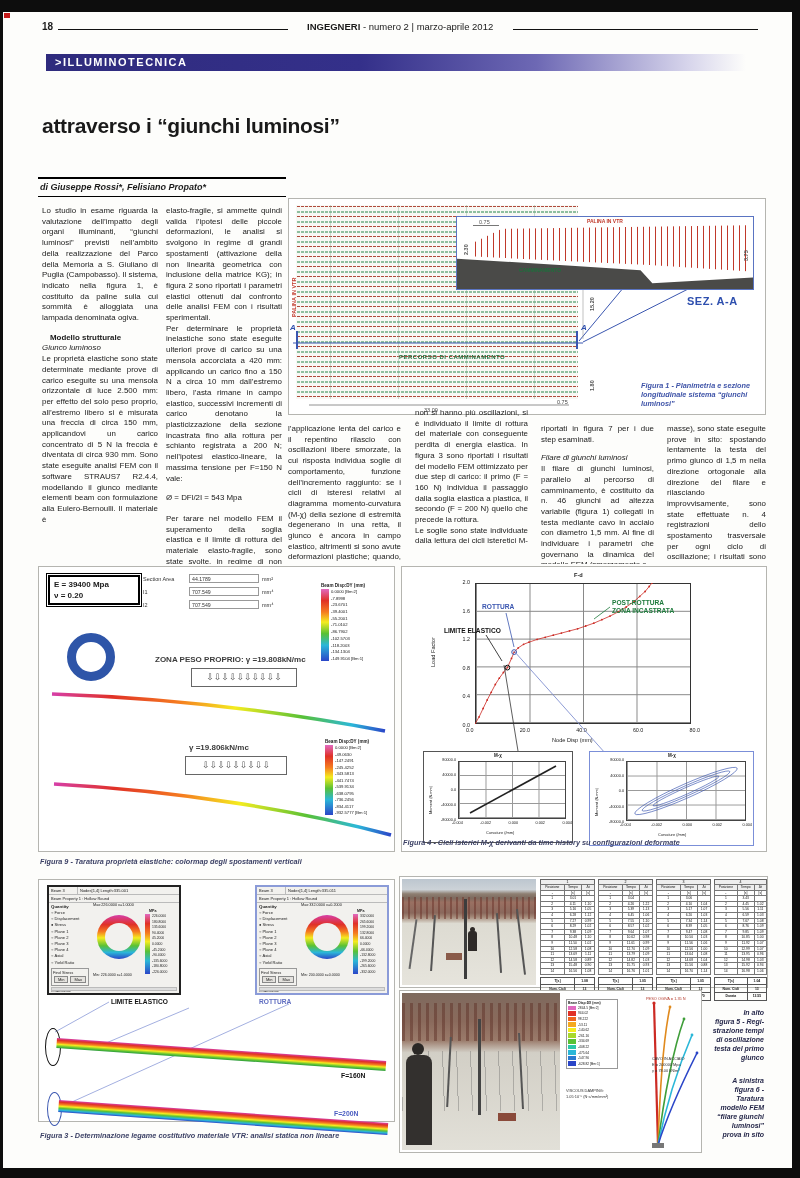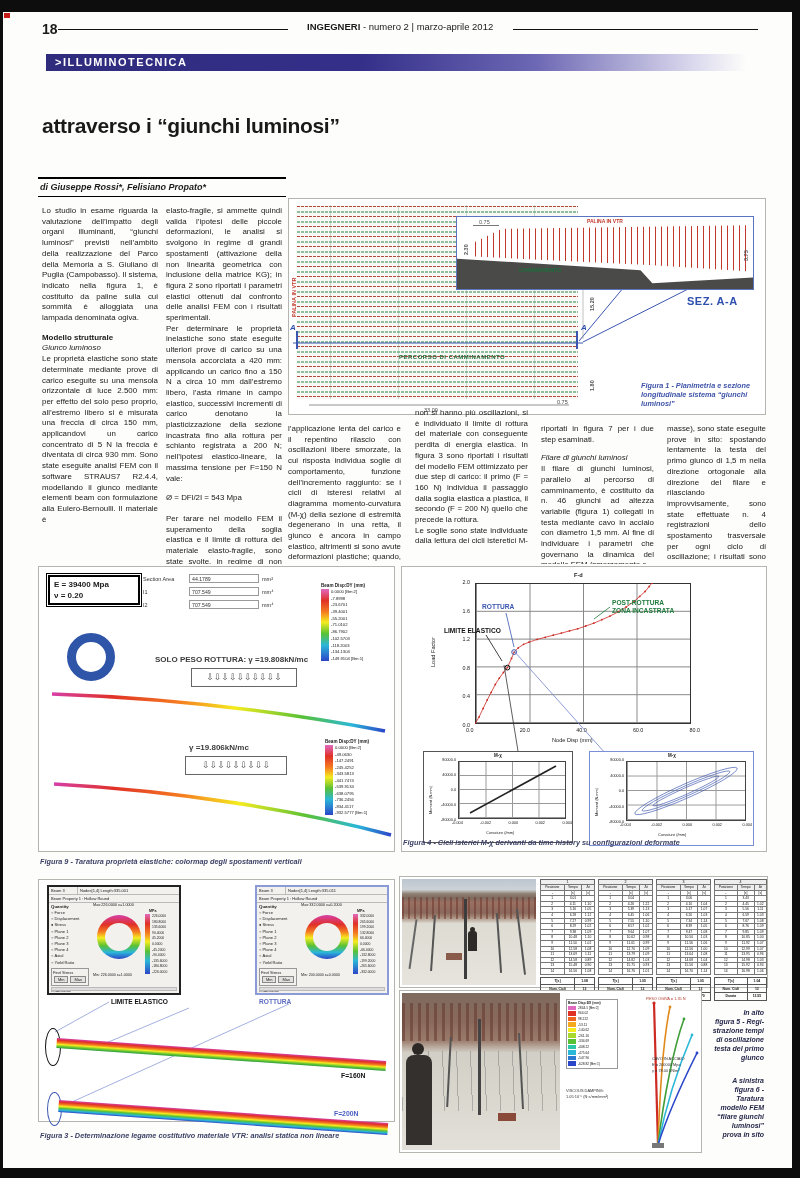--- a/index.html
+++ b/index.html
@@ -3,37 +3,37 @@
 <meta charset="utf-8">
 <style>
   html,body{margin:0;padding:0;background:#555;}
   .page{position:relative;width:800px;height:1178px;background:#fdfdfb;overflow:hidden;
         font-family:"Liberation Sans",sans-serif;color:#1a1a1a;}
   .abs{position:absolute;}
   
   .bar{position:absolute;background:#0d0d0d;}
   .regmark{position:absolute;background:#c41a1a;width:6px;height:5px;}
   
-  .pagenum{position:absolute;font-size:14px;font-weight:bold;}
+  .pagenum{position:absolute;font-size:10px;font-weight:bold;}
   .jline{position:absolute;font-size:9.5px;}
   .jline b{font-weight:bold;}
   .hrule{position:absolute;border-top:1.2px solid #111;height:0;}
   
   .banner{position:absolute;height:17px;line-height:17px;color:#fff;font-weight:bold;
     font-size:11px;letter-spacing:1.5px;padding-left:9px;box-sizing:border-box;
     background:linear-gradient(90deg,#2f2b7d 0%,#34308a 45%,#6d68b4 70%,#d8d6ec 92%,#fdfdfb 100%);}
   
   .title{position:absolute;font-size:21px;line-height:25px;font-weight:bold;letter-spacing:-.3px;}
   .subtitle{position:absolute;font-size:14.5px;font-weight:bold;letter-spacing:-.2px;}
   .authors{position:absolute;border-top:2.5px solid #000;border-bottom:1px solid #000;
     font-size:9px;font-weight:bold;font-style:italic;padding:3px 0 4px 2px;}
   
   .col{position:absolute;font-size:7.9px;line-height:10.7px;text-align:justify;overflow:hidden;}
   .col p{margin:0 0 9px 0;}
-  .col .h{font-weight:bold;margin:2px 0 0 0;}
+  .col .h{font-weight:bold;margin:2px 0 0 8px;}
   .col .it{font-style:italic;margin:0;}
   .col .formula{margin:4px 0 10px 0;}
   
   .figbox{position:absolute;border:1px solid #b5b5b0;background:#fff;box-sizing:border-box;}
   .figcap{position:absolute;font-size:7.3px;font-style:italic;font-weight:bold;color:#3d4266;}
   .figcap1{position:absolute;font-size:7.3px;font-style:italic;font-weight:bold;color:#3f54a8;line-height:9px;}
   
   .plan{position:absolute;background-color:#f8f8f4;
     background-image:
       repeating-linear-gradient(90deg,#f8f8f4 0 1.5px,transparent 1.5px 4px),
@@ -252,21 +252,21 @@
             <div class="">-86.7902</div>
             <div class="">-102.5703</div>
             <div class="">-118.2003</div>
             <div class="">-134.1304</div>
             <div class="">-149.9104 [Bm:1]</div>
           </div>
       </div>
     </div>
 
     <div class="ring" style="left:28px;top:66px;width:48px;height:48px;border:9px solid #2e55a8;"></div>
-    <div class="loadlab" style="left:116px;top:88px;">SOLO PESO ROTTURA: γ =19.808kN/mc</div>
+    <div class="loadlab" style="left:116px;top:88px;">ZONA PESO PROPRIO: γ =19.808kN/mc</div>
     <div class="arrowbox" style="left:152px;top:101px;width:104px;height:17px;">⇩⇩⇩⇩⇩⇩⇩⇩⇩⇩</div>
 
     <svg class="abs" style="left:10px;top:120px;" width="340" height="58">
       <defs>
           <linearGradient id="rb1" x1="0" y1="0" x2="1" y2="0">
         <stop offset="0" stop-color="#d63fa8"></stop>
             <stop offset="0.18" stop-color="#e03127"></stop>
         <stop offset="0.38" stop-color="#f57c20"></stop>
             <stop offset="0.55" stop-color="#f4ec1f"></stop>
         <stop offset="0.75" stop-color="#59c135"></stop>

